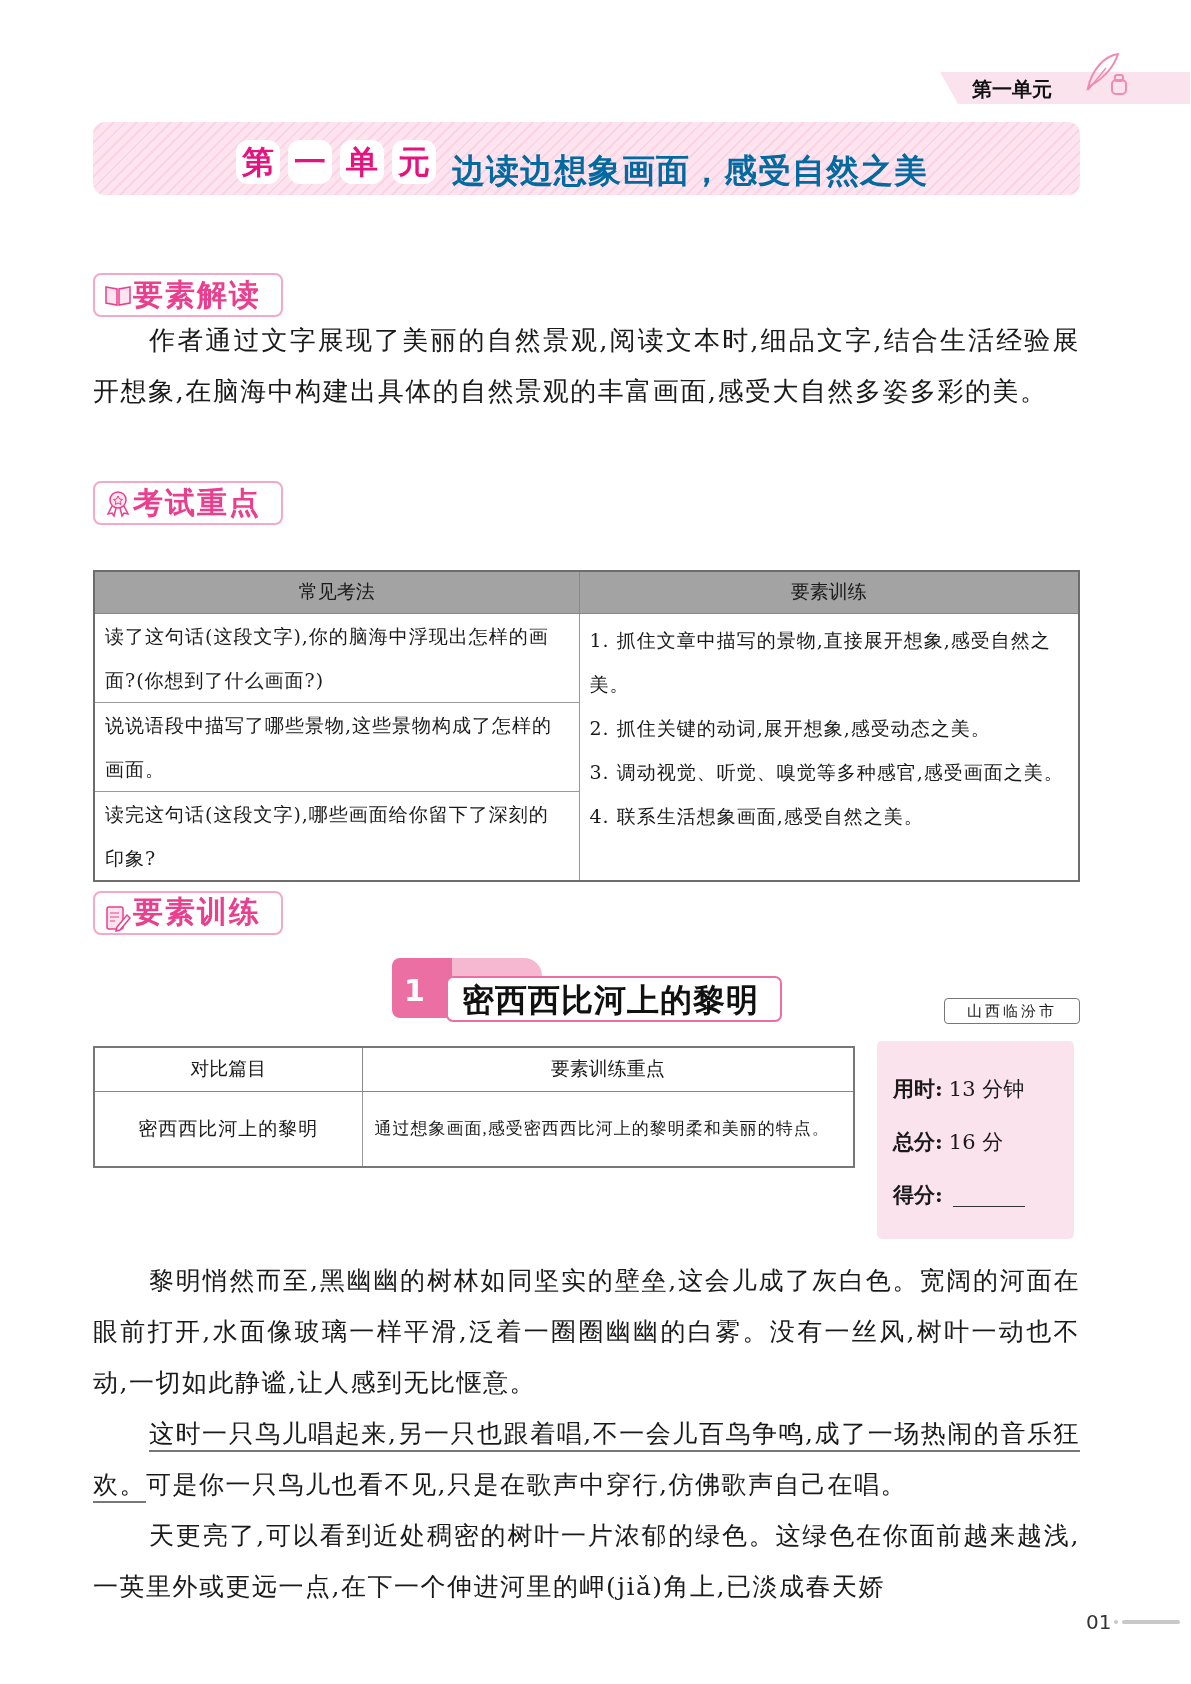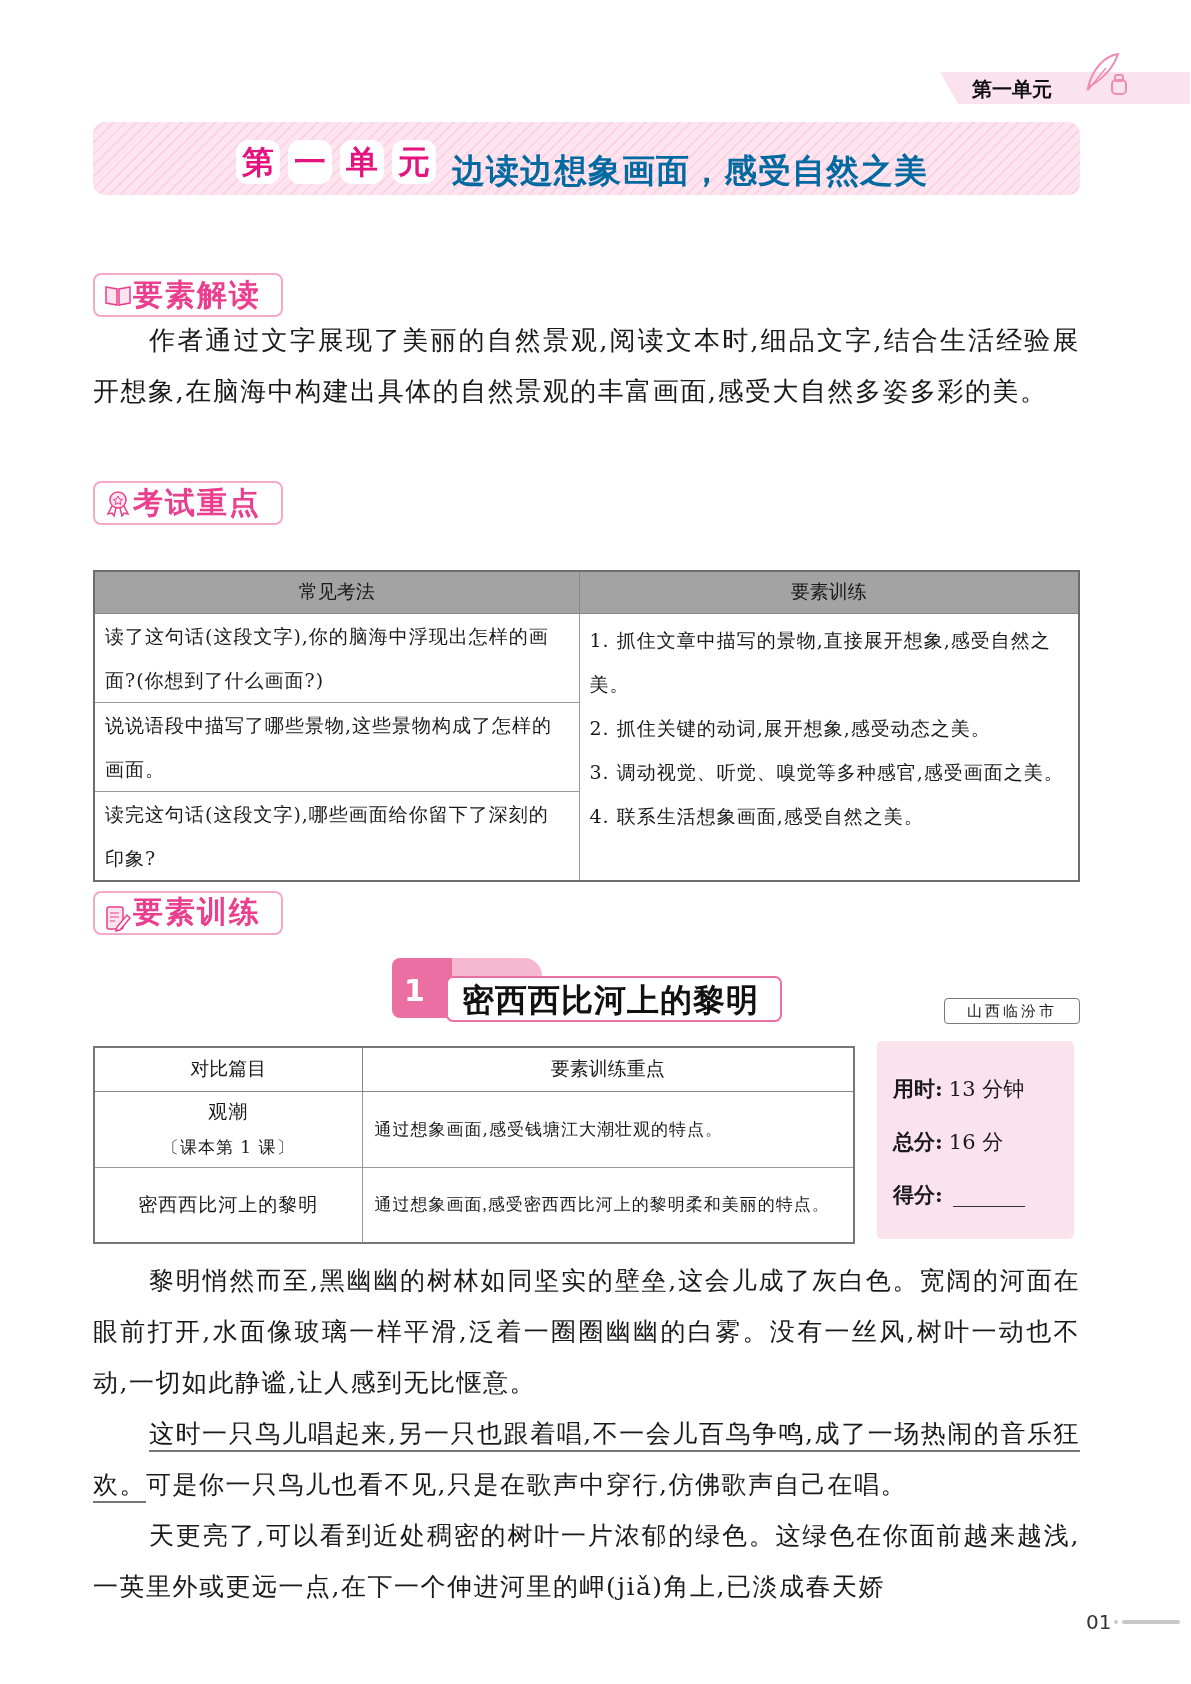--- a/index.html
+++ b/index.html
@@ -146,27 +146,20 @@
 
 <table class="compare-table">
   <thead>
     <tr>
       <th class="sans" style="width:268px;">对比篇目</th>
       <th class="sans">要素训练重点</th>
     </tr>
   </thead>
   <tbody>
     <tr style="height:76px;">
-      <td style="text-align:center; line-height:36px;">
-        <div class="sans" style="font-size:19px;">观潮</div>
-        <div>〔课本第 1 课〕</div>
-      </td>
-      <td style="padding:0 12px;">通过想象画面,感受钱塘江大潮壮观的特点。</td>
-    </tr>
-    <tr style="height:76px;">
       <td class="sans" style="text-align:center; font-size:19px;">密西西比河上的黎明</td>
       <td style="padding:0 12px; line-height:38px;font-family:Liberation Serif, serif;">通过想象画面,感受密西西比河上的黎明柔和美丽的特点。</td>
     </tr>
   </tbody>
 </table>
 
 <div class="score-box"></div>
 <div class="score-line" style="top:1075px;">
   <span>用时:</span><span class="v">13 分钟</span>
 </div>

